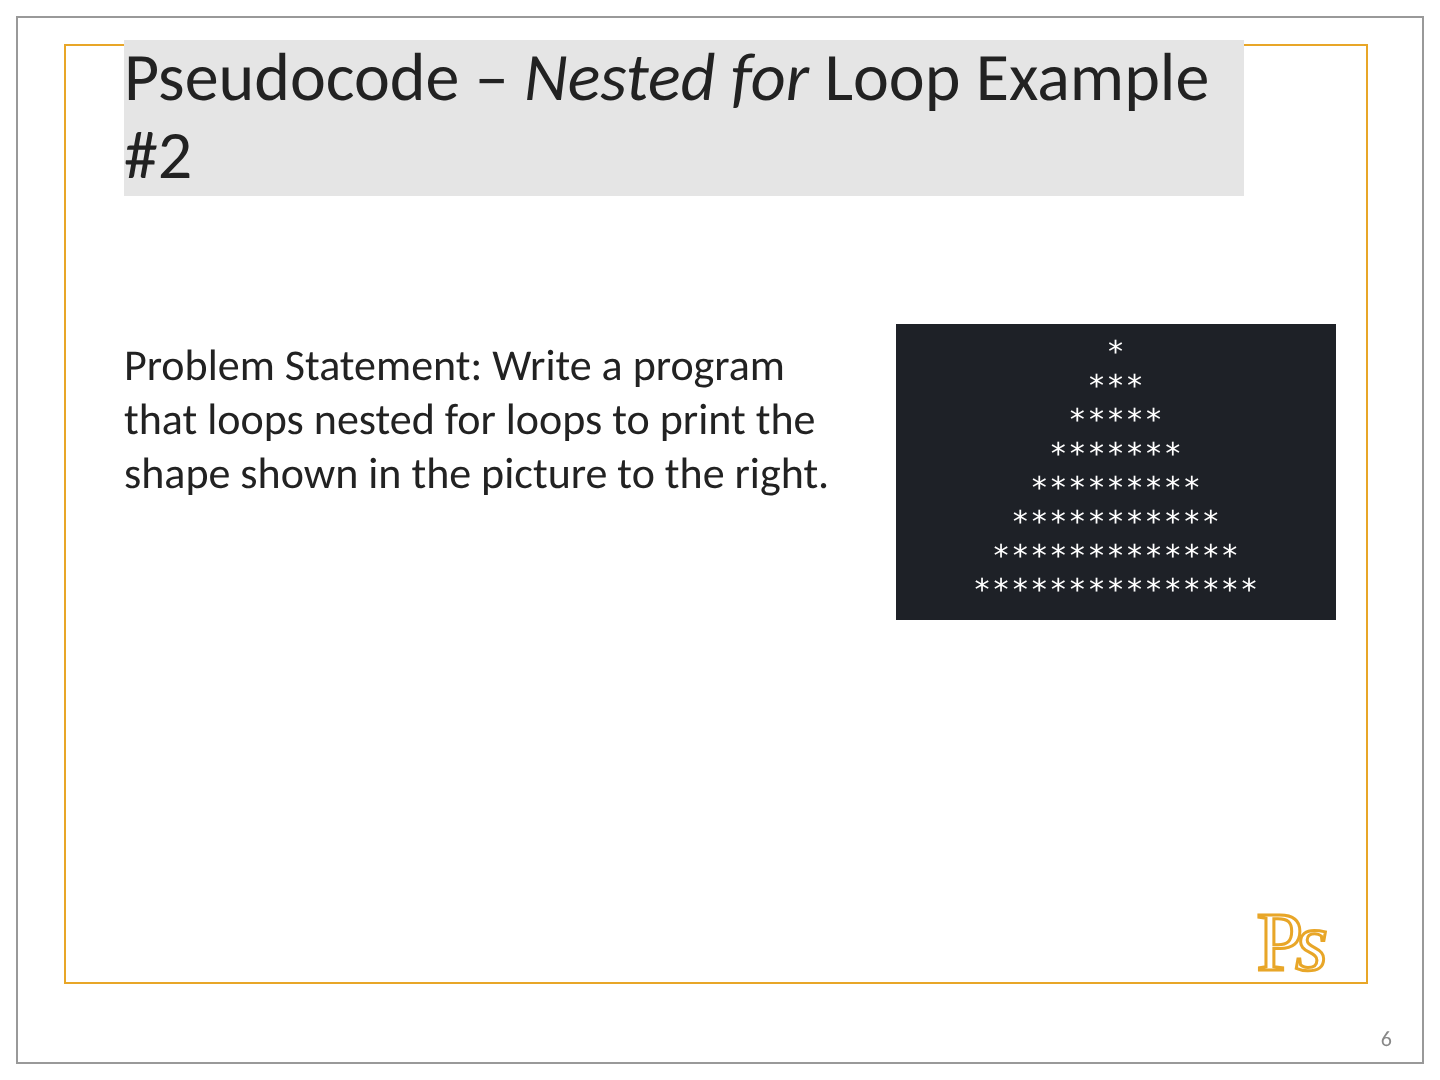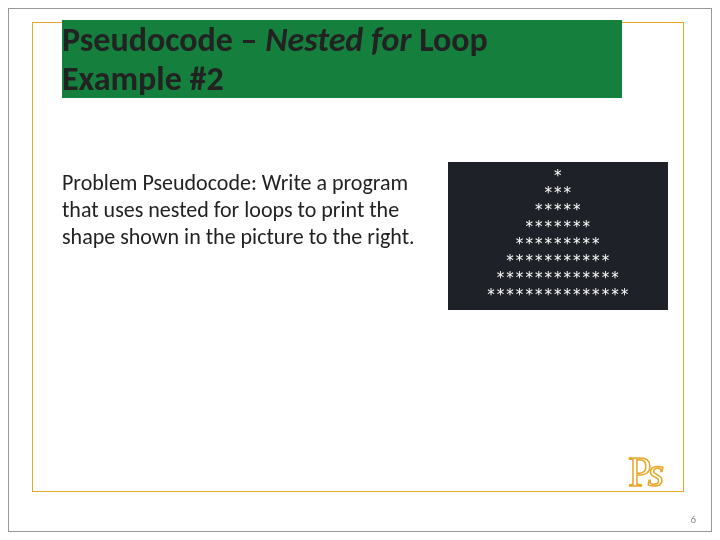--- a/index.html
+++ b/index.html
@@ -28,22 +28,22 @@
     border: 1.5px solid #e8a628;
   }
   .title {
     position: absolute;
     top: 20px;
     left: 62px;
     width: 560px;
     font-size: 34px;
     line-height: 1.15;
     color: #222;
-    font-weight: 700;
-    background: #15803d;
+    font-weight: 400;
+    background: #e5e5e5;
     padding-right: 10px;
   }
   .title .italic { font-style: italic; }
   .body-text {
     position: absolute;
     top: 170px;
     left: 62px;
     width: 370px;
     font-size: 22px;
     line-height: 1.22;
@@ -95,21 +95,21 @@
 </head>
 <body>
 
 <div class="outer-frame"></div>
 <div class="inner-frame"></div>
 
 <div class="title">
   <span>Pseudocode – </span><span class="italic">Nested for </span><span>Loop Example #2</span>
 </div>
 
-<div class="body-text">Problem Pseudocode: Write a program that uses nested for loops to print the shape shown in the picture to the right.</div>
+<div class="body-text">Problem Statement: Write a program that loops nested for loops to print the shape shown in the picture to the right.</div>
 
 <div class="code-box">*
 ***
 *****
 *******
 *********
 ***********
 *************
 ***************</div>
 

